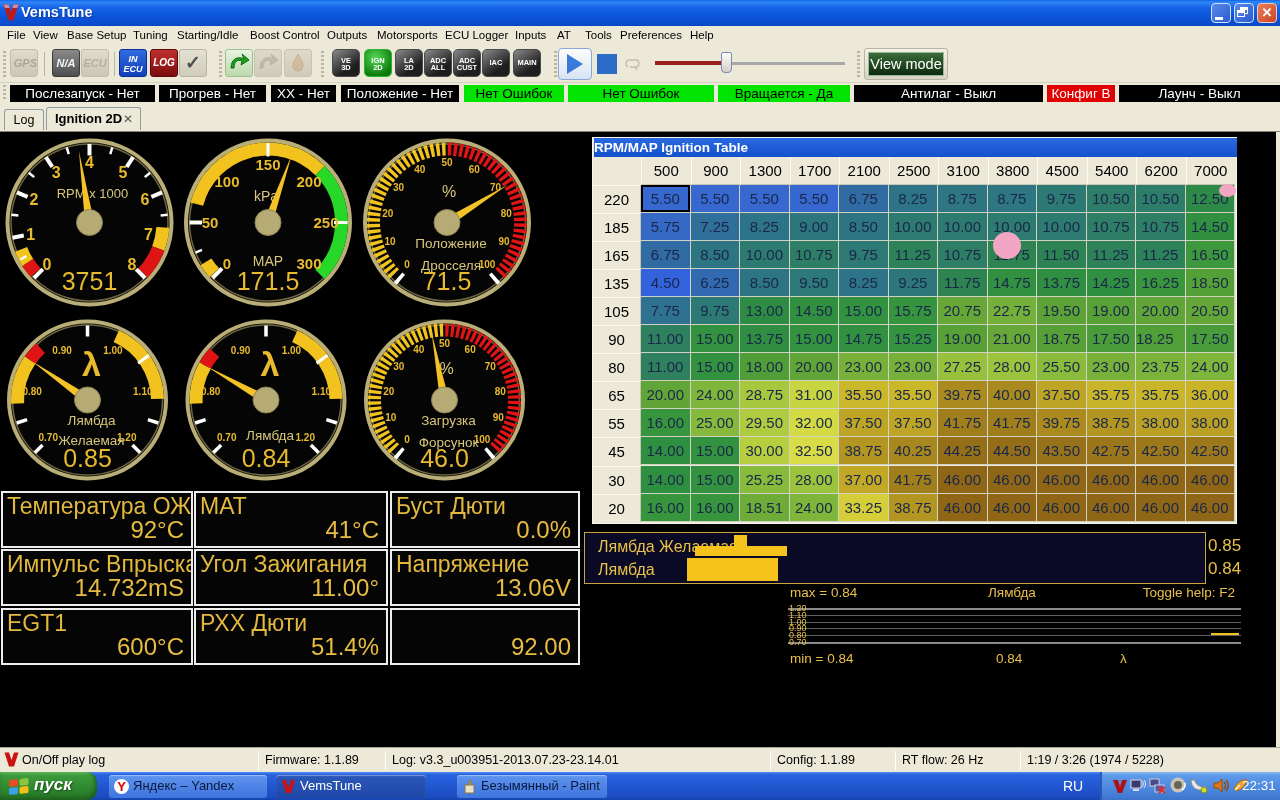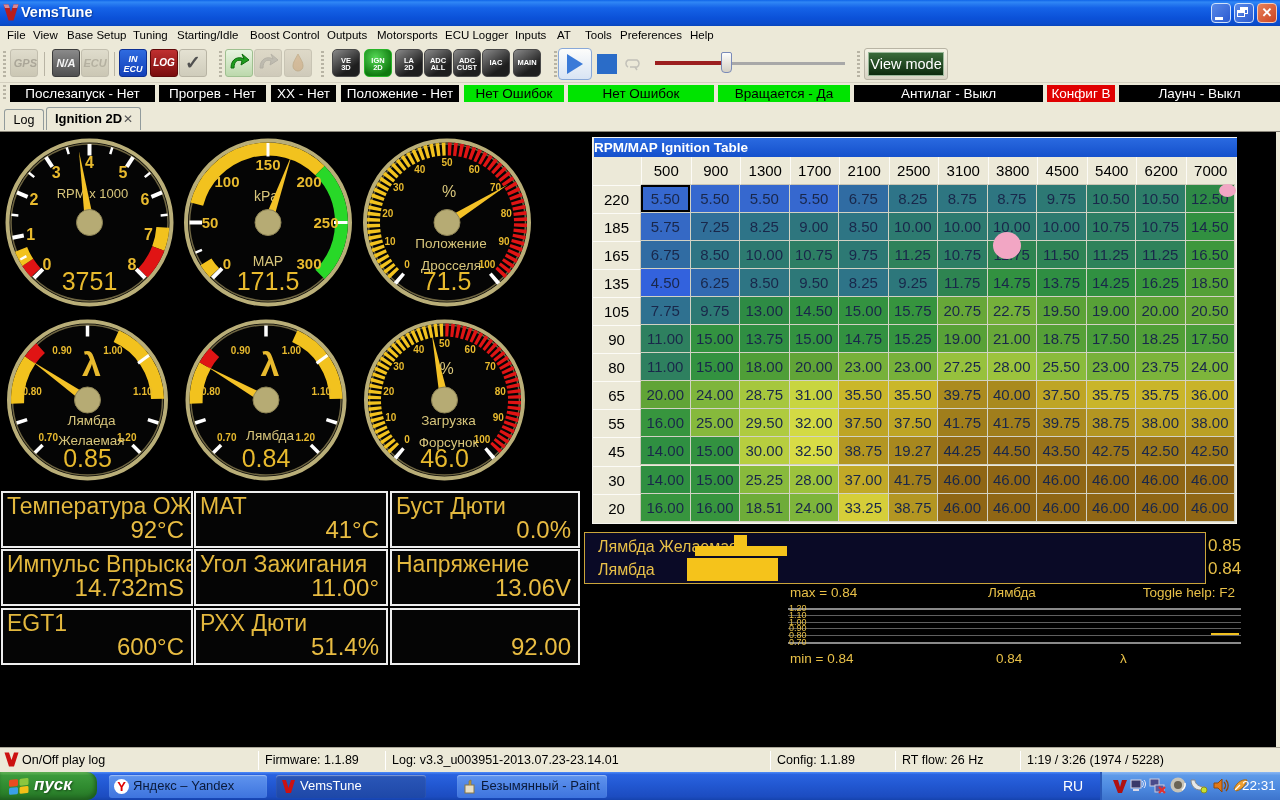--- a/index.html
+++ b/index.html
@@ -515,21 +515,21 @@
       <div style="position:absolute;left:48.0px;top:187.0px;width:49.5px;height:28.1px;background:#2e805f;border-right:1px solid #d2d2c4;border-bottom:1px solid #d2d2c4;box-sizing:border-box;color:#19274a;font-size:15px;text-align:center;line-height:28.1px;">11.00</div>
       <div style="position:absolute;left:97.5px;top:187.0px;width:49.5px;height:28.1px;background:#339240;border-right:1px solid #d2d2c4;border-bottom:1px solid #d2d2c4;box-sizing:border-box;color:#19274a;font-size:15px;text-align:center;line-height:28.1px;">15.00</div>
       <div style="position:absolute;left:147.0px;top:187.0px;width:49.5px;height:28.1px;background:#2f8e42;border-right:1px solid #d2d2c4;border-bottom:1px solid #d2d2c4;box-sizing:border-box;color:#19274a;font-size:15px;text-align:center;line-height:28.1px;">13.75</div>
       <div style="position:absolute;left:196.5px;top:187.0px;width:49.5px;height:28.1px;background:#339240;border-right:1px solid #d2d2c4;border-bottom:1px solid #d2d2c4;box-sizing:border-box;color:#19274a;font-size:15px;text-align:center;line-height:28.1px;">15.00</div>
       <div style="position:absolute;left:246.0px;top:187.0px;width:49.5px;height:28.1px;background:#329140;border-right:1px solid #d2d2c4;border-bottom:1px solid #d2d2c4;box-sizing:border-box;color:#19274a;font-size:15px;text-align:center;line-height:28.1px;">14.75</div>
       <div style="position:absolute;left:295.5px;top:187.0px;width:49.5px;height:28.1px;background:#34933f;border-right:1px solid #d2d2c4;border-bottom:1px solid #d2d2c4;box-sizing:border-box;color:#19274a;font-size:15px;text-align:center;line-height:28.1px;">15.25</div>
       <div style="position:absolute;left:345.0px;top:187.0px;width:49.5px;height:28.1px;background:#58a137;border-right:1px solid #d2d2c4;border-bottom:1px solid #d2d2c4;box-sizing:border-box;color:#19274a;font-size:15px;text-align:center;line-height:28.1px;">19.00</div>
       <div style="position:absolute;left:394.5px;top:187.0px;width:49.5px;height:28.1px;background:#68a838;border-right:1px solid #d2d2c4;border-bottom:1px solid #d2d2c4;box-sizing:border-box;color:#19274a;font-size:15px;text-align:center;line-height:28.1px;">21.00</div>
       <div style="position:absolute;left:444.0px;top:187.0px;width:49.5px;height:28.1px;background:#56a037;border-right:1px solid #d2d2c4;border-bottom:1px solid #d2d2c4;box-sizing:border-box;color:#19274a;font-size:15px;text-align:center;line-height:28.1px;">18.75</div>
       <div style="position:absolute;left:493.5px;top:187.0px;width:49.5px;height:28.1px;background:#499c39;border-right:1px solid #d2d2c4;border-bottom:1px solid #d2d2c4;box-sizing:border-box;color:#19274a;font-size:15px;text-align:center;line-height:28.1px;">17.50</div>
-      <div style="position:absolute;left:543.0px;top:187.0px;width:49.5px;height:28.1px;background:#519f37;border-right:1px solid #d2d2c4;border-bottom:1px solid #d2d2c4;box-sizing:border-box;color:#19274a;font-size:15px;text-align:center;line-height:28.1px;">18.25</div>
+      <div style="position:absolute;left:543.0px;top:187.0px;width:49.5px;height:28.1px;background:#519f37;border-right:1px solid #d2d2c4;border-bottom:1px solid #d2d2c4;box-sizing:border-box;color:#19274a;font-size:15px;line-height:28.1px;">18.25</div>
       <div style="position:absolute;left:592.5px;top:187.0px;width:49.5px;height:28.1px;background:#499c39;border-right:1px solid #d2d2c4;border-bottom:1px solid #d2d2c4;box-sizing:border-box;color:#19274a;font-size:15px;text-align:center;line-height:28.1px;">17.50</div>
       <div style="position:absolute;left:0px;top:215.1px;width:48px;height:28.1px;background:#ece9d8;border-top:1.5px solid #fcfbf6;border-right:1px solid #c9c5b4;box-sizing:border-box;color:#000;font-size:15px;text-align:center;line-height:28.1px;">80</div>
       <div style="position:absolute;left:48.0px;top:215.1px;width:49.5px;height:28.1px;background:#2e805f;border-right:1px solid #d2d2c4;border-bottom:1px solid #d2d2c4;box-sizing:border-box;color:#19274a;font-size:15px;text-align:center;line-height:28.1px;">11.00</div>
       <div style="position:absolute;left:97.5px;top:215.1px;width:49.5px;height:28.1px;background:#339240;border-right:1px solid #d2d2c4;border-bottom:1px solid #d2d2c4;box-sizing:border-box;color:#19274a;font-size:15px;text-align:center;line-height:28.1px;">15.00</div>
       <div style="position:absolute;left:147.0px;top:215.1px;width:49.5px;height:28.1px;background:#4f9e37;border-right:1px solid #d2d2c4;border-bottom:1px solid #d2d2c4;box-sizing:border-box;color:#19274a;font-size:15px;text-align:center;line-height:28.1px;">18.00</div>
       <div style="position:absolute;left:196.5px;top:215.1px;width:49.5px;height:28.1px;background:#61a437;border-right:1px solid #d2d2c4;border-bottom:1px solid #d2d2c4;box-sizing:border-box;color:#19274a;font-size:15px;text-align:center;line-height:28.1px;">20.00</div>
       <div style="position:absolute;left:246.0px;top:215.1px;width:49.5px;height:28.1px;background:#77b13a;border-right:1px solid #d2d2c4;border-bottom:1px solid #d2d2c4;box-sizing:border-box;color:#19274a;font-size:15px;text-align:center;line-height:28.1px;">23.00</div>
       <div style="position:absolute;left:295.5px;top:215.1px;width:49.5px;height:28.1px;background:#77b13a;border-right:1px solid #d2d2c4;border-bottom:1px solid #d2d2c4;box-sizing:border-box;color:#19274a;font-size:15px;text-align:center;line-height:28.1px;">23.00</div>
       <div style="position:absolute;left:345.0px;top:215.1px;width:49.5px;height:28.1px;background:#97c13d;border-right:1px solid #d2d2c4;border-bottom:1px solid #d2d2c4;box-sizing:border-box;color:#19274a;font-size:15px;text-align:center;line-height:28.1px;">27.25</div>
       <div style="position:absolute;left:394.5px;top:215.1px;width:49.5px;height:28.1px;background:#9cc33d;border-right:1px solid #d2d2c4;border-bottom:1px solid #d2d2c4;box-sizing:border-box;color:#19274a;font-size:15px;text-align:center;line-height:28.1px;">28.00</div>
@@ -562,21 +562,21 @@
       <div style="position:absolute;left:444.0px;top:271.3px;width:49.5px;height:28.1px;background:#ab8b1f;border-right:1px solid #d2d2c4;border-bottom:1px solid #d2d2c4;box-sizing:border-box;color:#19274a;font-size:15px;text-align:center;line-height:28.1px;">39.75</div>
       <div style="position:absolute;left:493.5px;top:271.3px;width:49.5px;height:28.1px;background:#b39622;border-right:1px solid #d2d2c4;border-bottom:1px solid #d2d2c4;box-sizing:border-box;color:#19274a;font-size:15px;text-align:center;line-height:28.1px;">38.75</div>
       <div style="position:absolute;left:543.0px;top:271.3px;width:49.5px;height:28.1px;background:#baa024;border-right:1px solid #d2d2c4;border-bottom:1px solid #d2d2c4;box-sizing:border-box;color:#19274a;font-size:15px;text-align:center;line-height:28.1px;">38.00</div>
       <div style="position:absolute;left:592.5px;top:271.3px;width:49.5px;height:28.1px;background:#baa024;border-right:1px solid #d2d2c4;border-bottom:1px solid #d2d2c4;box-sizing:border-box;color:#19274a;font-size:15px;text-align:center;line-height:28.1px;">38.00</div>
       <div style="position:absolute;left:0px;top:299.4px;width:48px;height:28.1px;background:#ece9d8;border-top:1.5px solid #fcfbf6;border-right:1px solid #c9c5b4;box-sizing:border-box;color:#000;font-size:15px;text-align:center;line-height:28.1px;">45</div>
       <div style="position:absolute;left:48.0px;top:299.4px;width:49.5px;height:28.1px;background:#2f8f41;border-right:1px solid #d2d2c4;border-bottom:1px solid #d2d2c4;box-sizing:border-box;color:#19274a;font-size:15px;text-align:center;line-height:28.1px;">14.00</div>
       <div style="position:absolute;left:97.5px;top:299.4px;width:49.5px;height:28.1px;background:#339240;border-right:1px solid #d2d2c4;border-bottom:1px solid #d2d2c4;box-sizing:border-box;color:#19274a;font-size:15px;text-align:center;line-height:28.1px;">15.00</div>
       <div style="position:absolute;left:147.0px;top:299.4px;width:49.5px;height:28.1px;background:#b7ce3f;border-right:1px solid #d2d2c4;border-bottom:1px solid #d2d2c4;box-sizing:border-box;color:#19274a;font-size:15px;text-align:center;line-height:28.1px;">30.00</div>
       <div style="position:absolute;left:196.5px;top:299.4px;width:49.5px;height:28.1px;background:#d8dc46;border-right:1px solid #d2d2c4;border-bottom:1px solid #d2d2c4;box-sizing:border-box;color:#19274a;font-size:15px;text-align:center;line-height:28.1px;">32.50</div>
       <div style="position:absolute;left:246.0px;top:299.4px;width:49.5px;height:28.1px;background:#b39622;border-right:1px solid #d2d2c4;border-bottom:1px solid #d2d2c4;box-sizing:border-box;color:#19274a;font-size:15px;text-align:center;line-height:28.1px;">38.75</div>
-      <div style="position:absolute;left:295.5px;top:299.4px;width:49.5px;height:28.1px;background:#a8881e;border-right:1px solid #d2d2c4;border-bottom:1px solid #d2d2c4;box-sizing:border-box;color:#19274a;font-size:15px;text-align:center;line-height:28.1px;">19.27</div>
+      <div style="position:absolute;left:295.5px;top:299.4px;width:49.5px;height:28.1px;background:#a8881e;border-right:1px solid #d2d2c4;border-bottom:1px solid #d2d2c4;box-sizing:border-box;color:#19274a;font-size:15px;text-align:center;line-height:28.1px;">40.25</div>
       <div style="position:absolute;left:345.0px;top:299.4px;width:49.5px;height:28.1px;background:#956e18;border-right:1px solid #d2d2c4;border-bottom:1px solid #d2d2c4;box-sizing:border-box;color:#19274a;font-size:15px;text-align:center;line-height:28.1px;">44.25</div>
       <div style="position:absolute;left:394.5px;top:299.4px;width:49.5px;height:28.1px;background:#946d18;border-right:1px solid #d2d2c4;border-bottom:1px solid #d2d2c4;box-sizing:border-box;color:#19274a;font-size:15px;text-align:center;line-height:28.1px;">44.50</div>
       <div style="position:absolute;left:444.0px;top:299.4px;width:49.5px;height:28.1px;background:#98721a;border-right:1px solid #d2d2c4;border-bottom:1px solid #d2d2c4;box-sizing:border-box;color:#19274a;font-size:15px;text-align:center;line-height:28.1px;">43.50</div>
       <div style="position:absolute;left:493.5px;top:299.4px;width:49.5px;height:28.1px;background:#9b761b;border-right:1px solid #d2d2c4;border-bottom:1px solid #d2d2c4;box-sizing:border-box;color:#19274a;font-size:15px;text-align:center;line-height:28.1px;">42.75</div>
       <div style="position:absolute;left:543.0px;top:299.4px;width:49.5px;height:28.1px;background:#9c781b;border-right:1px solid #d2d2c4;border-bottom:1px solid #d2d2c4;box-sizing:border-box;color:#19274a;font-size:15px;text-align:center;line-height:28.1px;">42.50</div>
       <div style="position:absolute;left:592.5px;top:299.4px;width:49.5px;height:28.1px;background:#9c781b;border-right:1px solid #d2d2c4;border-bottom:1px solid #d2d2c4;box-sizing:border-box;color:#19274a;font-size:15px;text-align:center;line-height:28.1px;">42.50</div>
       <div style="position:absolute;left:0px;top:327.5px;width:48px;height:28.1px;background:#ece9d8;border-top:1.5px solid #fcfbf6;border-right:1px solid #c9c5b4;box-sizing:border-box;color:#000;font-size:15px;text-align:center;line-height:28.1px;">30</div>
       <div style="position:absolute;left:48.0px;top:327.5px;width:49.5px;height:28.1px;background:#2f8f41;border-right:1px solid #d2d2c4;border-bottom:1px solid #d2d2c4;box-sizing:border-box;color:#19274a;font-size:15px;text-align:center;line-height:28.1px;">14.00</div>
       <div style="position:absolute;left:97.5px;top:327.5px;width:49.5px;height:28.1px;background:#339240;border-right:1px solid #d2d2c4;border-bottom:1px solid #d2d2c4;box-sizing:border-box;color:#19274a;font-size:15px;text-align:center;line-height:28.1px;">15.00</div>
       <div style="position:absolute;left:147.0px;top:327.5px;width:49.5px;height:28.1px;background:#88ba3c;border-right:1px solid #d2d2c4;border-bottom:1px solid #d2d2c4;box-sizing:border-box;color:#19274a;font-size:15px;text-align:center;line-height:28.1px;">25.25</div>

